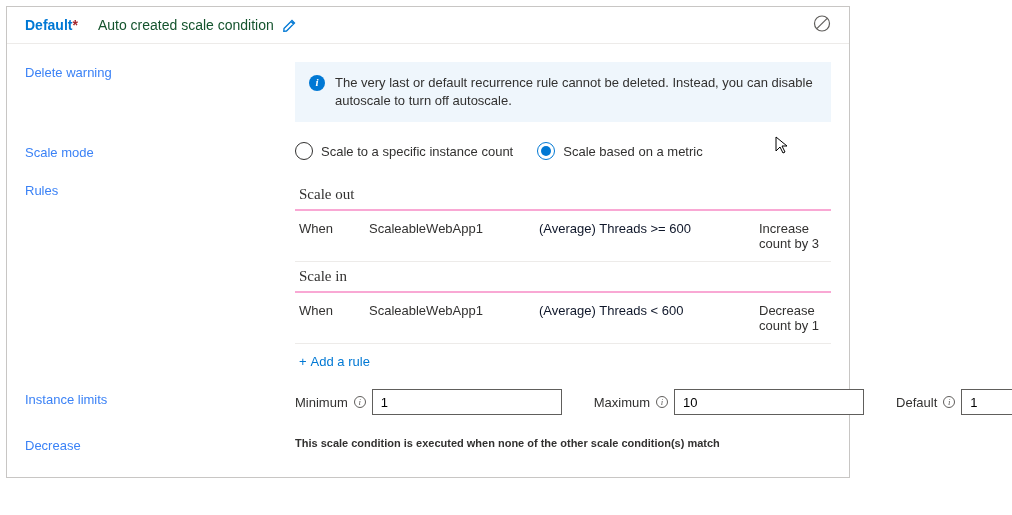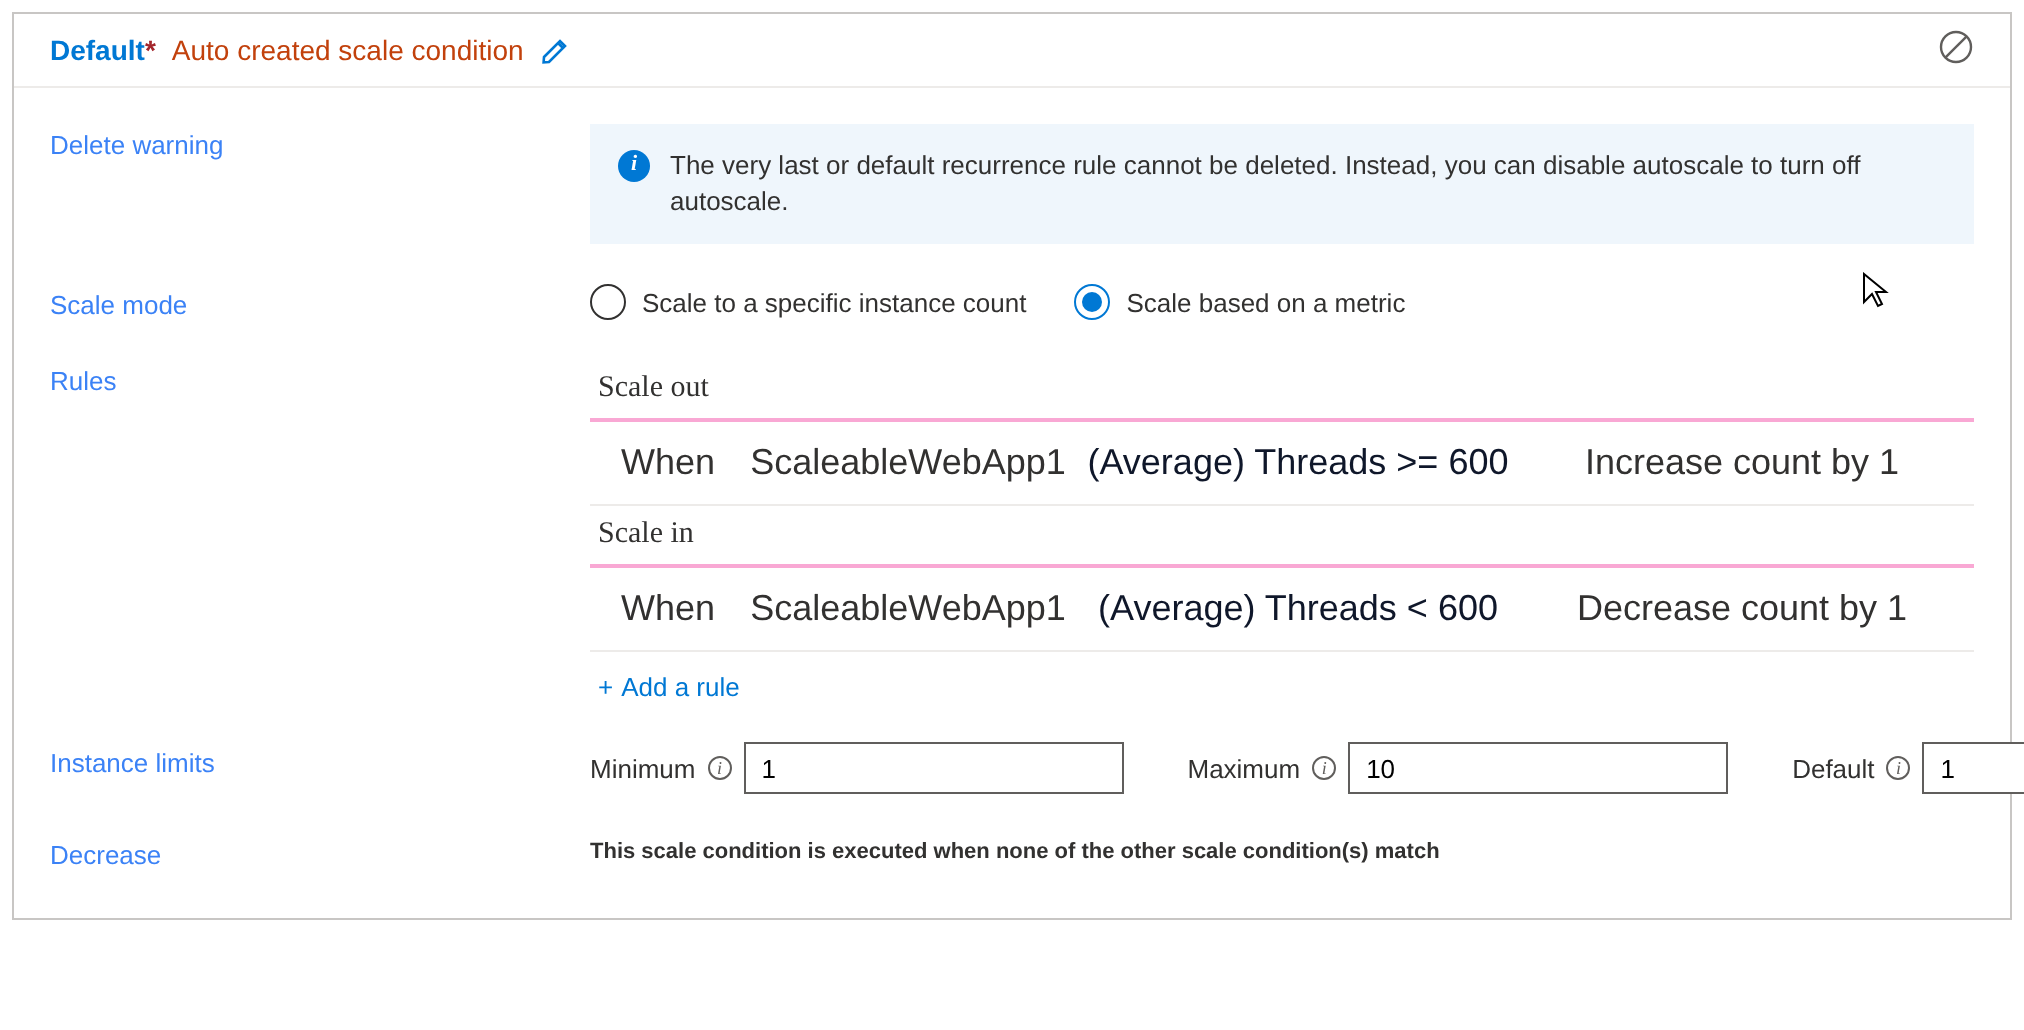--- a/index.html
+++ b/index.html
@@ -5,38 +5,38 @@
   * { box-sizing: border-box; margin: 0; padding: 0; }
   body {
     font-family: "Segoe UI", -apple-system, BlinkMacSystemFont, sans-serif;
     font-size: 13px;
     color: #323130;
     background: #fff;
     padding: 6px;
   }
   .panel {
     border: 1px solid #c8c6c4;
-    width: 1000px;
+    width: 844px;
   }
   .header {
     display: flex;
     align-items: center;
     padding: 10px 18px;
     border-bottom: 1px solid #edebe9;
     position: relative;
   }
   .header-title {
     color: #0078d4;
     font-weight: 600;
     font-size: 14px;
   }
   .header-title .asterisk { color: #a4262c; }
   .header-desc {
-    margin-left: 8px;
-    color: #c2410c;
+    margin-left: 20px;
+    color: #14532d;
     font-size: 14px;
   }
   .edit-icon {
     margin-left: 8px;
     color: #0078d4;
     display: inline-flex;
   }
   .prohibit-icon {
     position: absolute;
     right: 18px;
@@ -105,22 +105,21 @@
   .rule-group-header {
     font-size: 15px;
     padding: 6px 8px 6px 4px;
     border-bottom: 2px solid #f9a8d4;
     font-family: Liberation Serif, serif;
   }
   .rule-row {
     display: flex;
     padding: 10px 4px;
     border-bottom: 1px solid #edebe9;
-    font-size: 18px;
-    text-align: center;
+    font-size: 13px;
   }
   .rule-when { width: 70px; }
   .rule-resource { width: 170px; }
   .rule-metric { width: 220px; color: #0f172a; }
   .rule-action { flex: 1; }
   .add-rule {
     color: #0078d4;
     font-size: 13px;
     padding: 10px 4px 0 4px;
     display: inline-flex;
@@ -214,21 +213,21 @@
     </div>
 
     <div class="row">
       <div class="row-label">Rules</div>
       <div class="row-content rules-section">
         <div class="rule-group-header">Scale out</div>
         <div class="rule-row">
           <span class="rule-when">When</span>
           <span class="rule-resource">ScaleableWebApp1</span>
           <span class="rule-metric">(Average) Threads &gt;= 600</span>
-          <span class="rule-action">Increase count by 1</span>
+          <span class="rule-action">Increase count by 3</span>
         </div>
         <div class="rule-group-header">Scale in</div>
         <div class="rule-row">
           <span class="rule-when">When</span>
           <span class="rule-resource">ScaleableWebApp1</span>
           <span class="rule-metric">(Average) Threads &lt; 600</span>
           <span class="rule-action">Decrease count by 1</span>
         </div>
         <div class="add-rule">
           <span>+</span>

